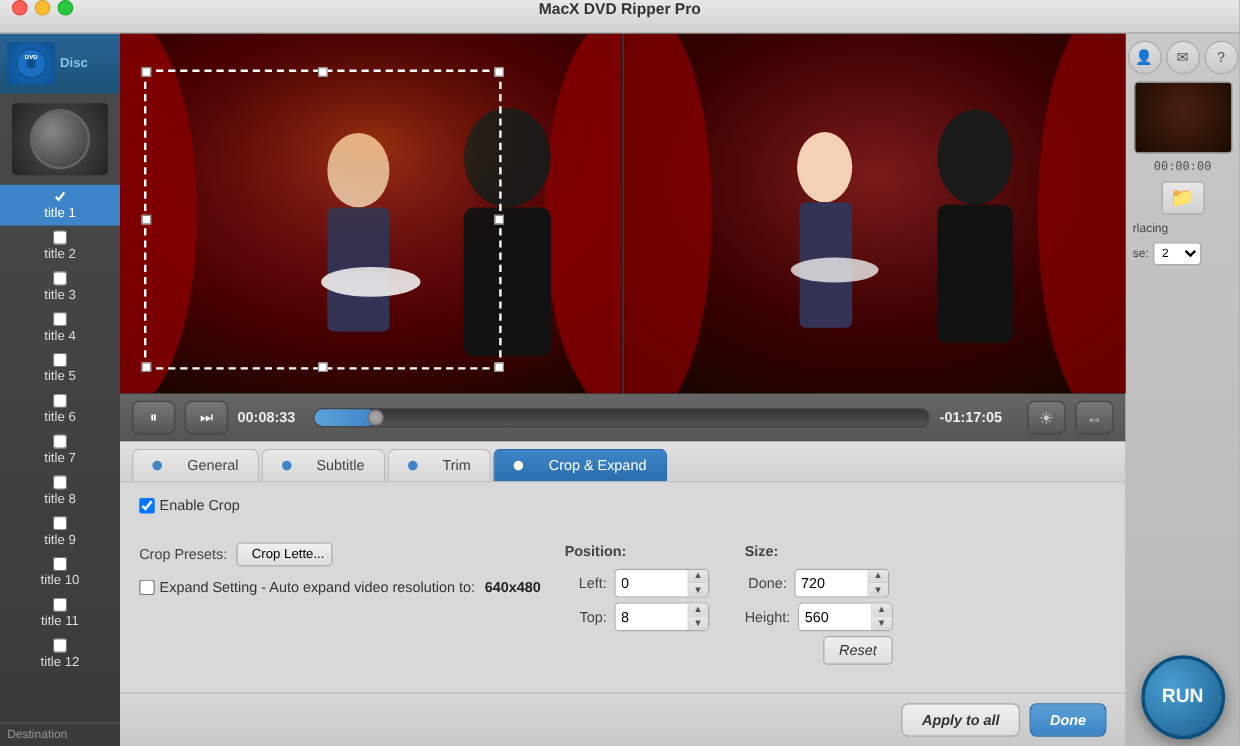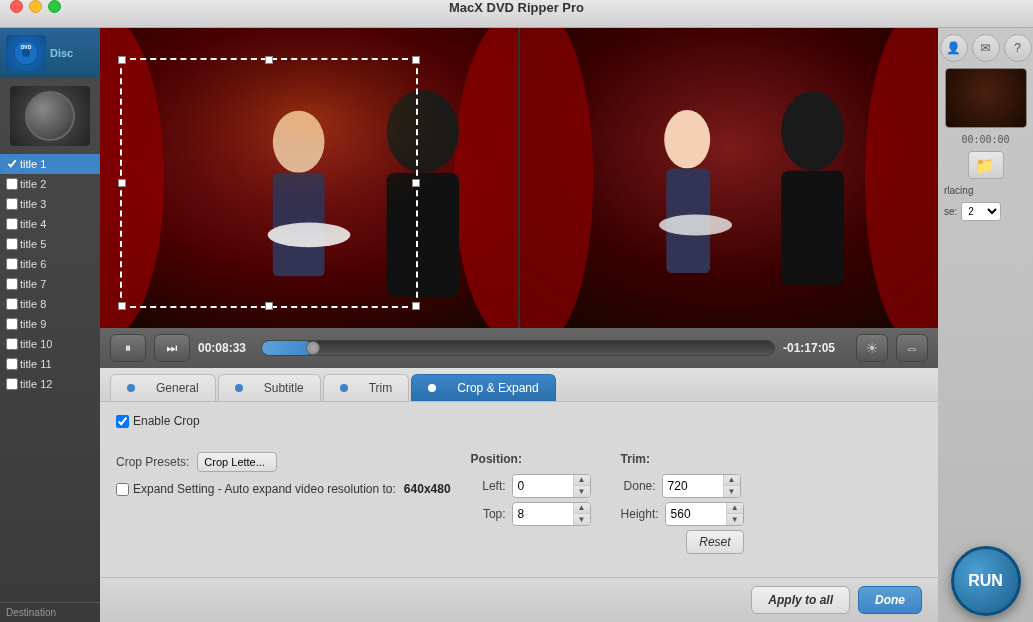--- a/index.html
+++ b/index.html
@@ -114,20 +114,21 @@
       flex: 1;
     }
     .title-item {
       display: flex;
       align-items: center;
       padding: 4px 6px;
       color: #ddd;
       font-size: 11px;
       cursor: pointer;
       gap: 2px;
+      flex-direction: column;
     }
     .title-item.selected {
       background: #3d85c8;
       color: white;
     }
     .title-checkbox {
       width: 12px;
       height: 12px;
       accent-color: #3d85c8;
     }
@@ -346,20 +347,21 @@
     }
     .preset-select {
       background: linear-gradient(to bottom, #f0f0f0, #ddd);
       border: 1px solid #aaa;
       border-radius: 4px;
       padding: 3px 6px;
       font-size: 11px;
       appearance: none;
       cursor: pointer;
       min-width: 80px;
+      text-align: right;
     }
     .select-wrapper {
       position: relative;
       display: inline-flex;
       align-items: center;
     }
     .expand-row {
       display: flex;
       align-items: center;
       gap: 6px;
@@ -827,21 +829,21 @@
                   <input class="field-input" type="text" value="8" style="">
                   <div class="stepper-btns">
                     <button class="stepper-btn">▲</button>
                     <button class="stepper-btn">▼</button>
                   </div>
                 </div>
               </div>
             </div>
 
             <div class="field-group">
-              <span class="field-group-label">Trim:</span>
+              <span class="field-group-label">Size:</span>
               <div class="field-row">
                 <span class="field-label">Done:</span>
                 <div class="field-input-wrapper">
                   <input class="field-input" type="text" value="720" style="">
                   <div class="stepper-btns">
                     <button class="stepper-btn">▲</button>
                     <button class="stepper-btn">▼</button>
                   </div>
                 </div>
               </div>

